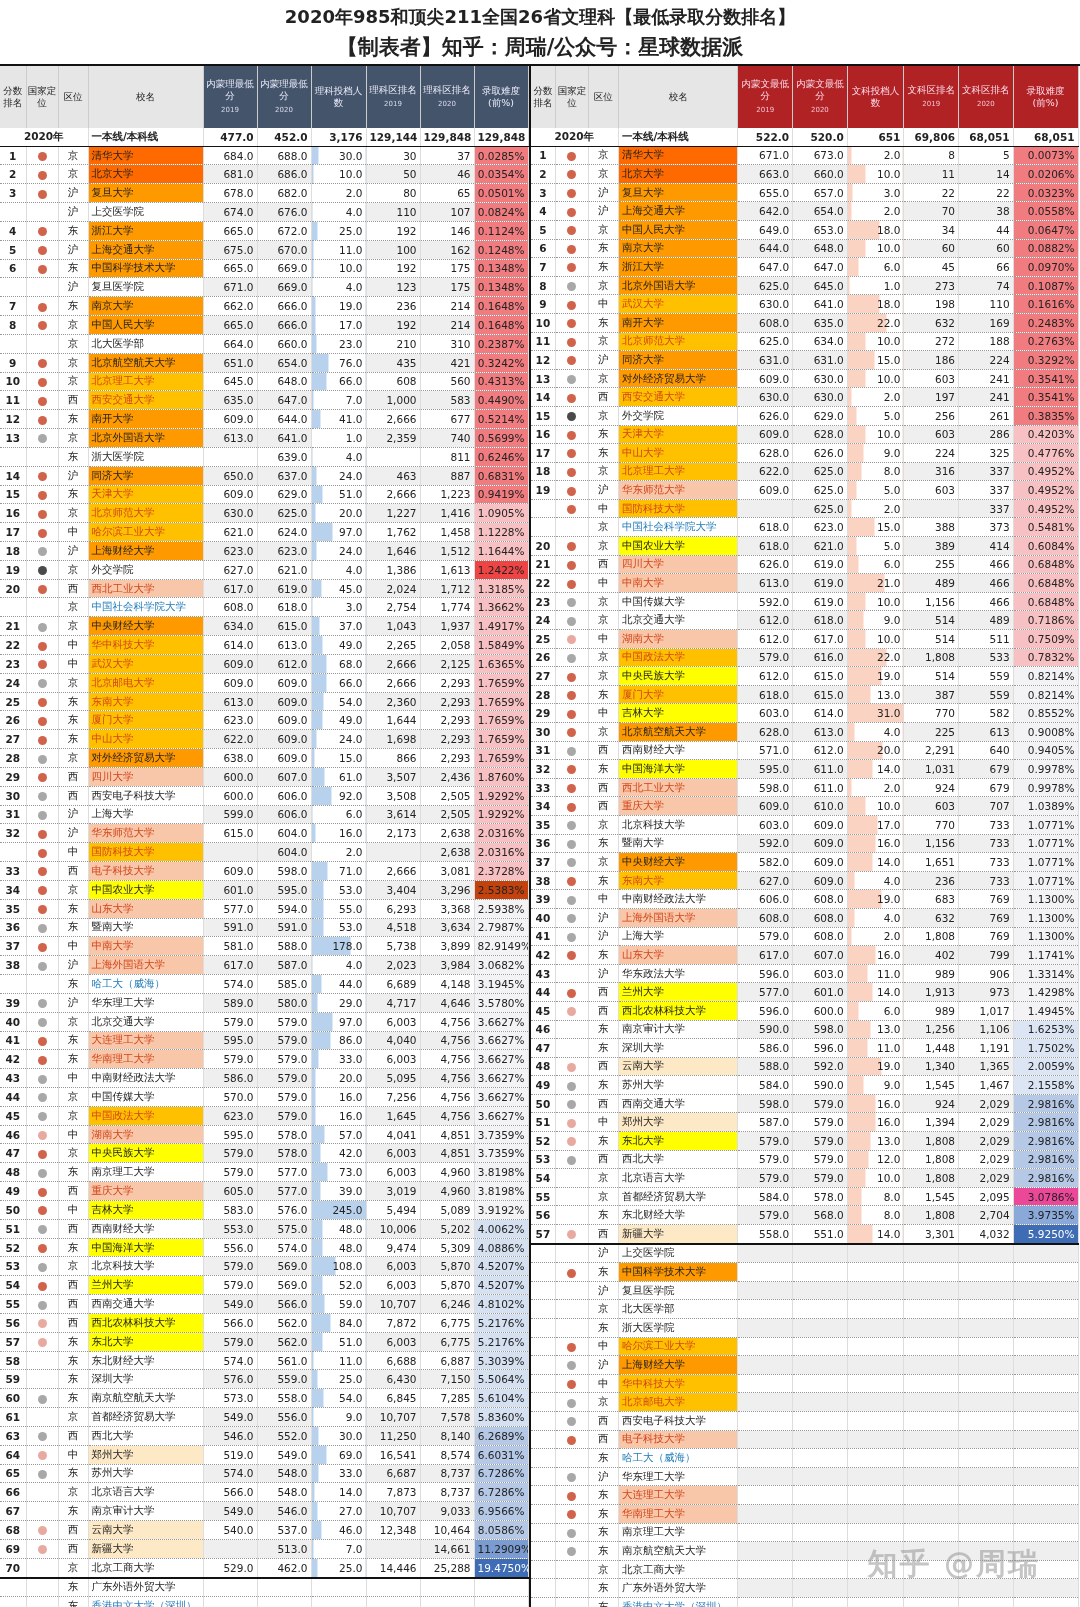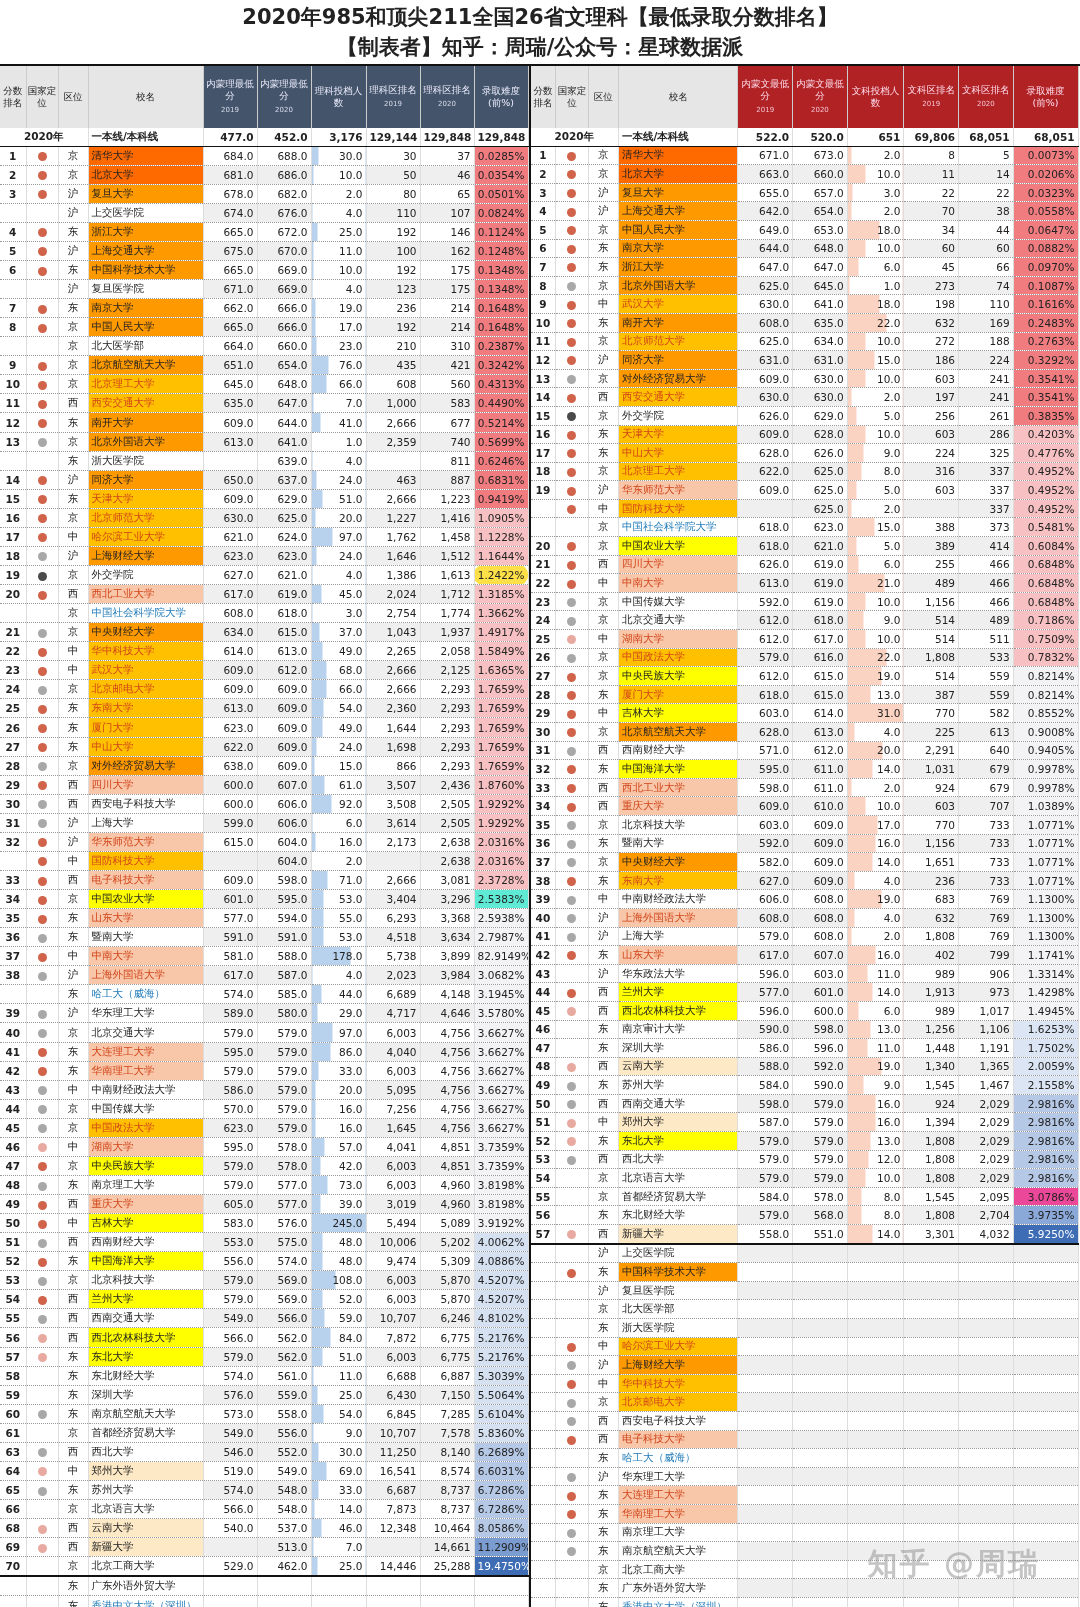--- a/index.html
+++ b/index.html
@@ -1,18 +1,18 @@
 <!DOCTYPE html>
 <html><head>
 <meta charset="utf-8">
 <style>
   html,body{margin:0;padding:0;background:#fff;}
   body{width:1080px;height:1607px;overflow:hidden;font-family:"DejaVu Sans","Liberation Sans",sans-serif;color:#222;}
   .title{height:64px;text-align:center;font-weight:bold;}
-  .title .t1{font-size:21px;line-height:30px;padding-top:2px;}
+  .title .t1{font-size:18px;line-height:30px;padding-top:2px;}
   .title .t2{font-size:21px;line-height:30px;}
   .tables{position:absolute;top:64px;left:0;width:1080px;display:flex;border-top:2px solid #111;}
   .tbl{border-collapse:collapse;table-layout:fixed;font-size:10.5px;}
   .tbl td{height:17.6px;padding:0 3px;border-bottom:1px dotted #999;border-right:1px solid #ddd;white-space:nowrap;overflow:hidden;}
   .tbl th{font-weight:normal;font-size:9.5px;line-height:12px;padding:2px 1px;border-right:1px solid #ccc;}
   .th-gray{background:#e6e6e6;color:#222;}
   .left .th-data{background:#44546a;color:#eef;}
   .right .th-data{background:#b02224;color:#fde;}
   .th-year{font-size:7px;display:block;margin-top:2px;opacity:.85;}
   .hdrrow th{height:58px;}
@@ -342,21 +342,21 @@
         <tr>
           <td class="rank">19</td>
           <td class="reg"><span class="dot" style="background: rgb(74, 74, 74);"></span></td>
           <td class="reg">京</td>
           <td class="name">外交学院</td>
           <td class="num">627.0</td>
           <td class="num">621.0</td>
           <td class="num" style="background: linear-gradient(90deg, rgb(184, 210, 238) 1.63265%, transparent 1.63265%);">4.0</td>
           <td class="num">1,386</td>
           <td class="num">1,613</td>
-          <td class="pct" style="background: #fde047; border-radius: 9px;">1.2422%</td>
+          <td class="pct" style="background: #ef4444;">1.2422%</td>
         </tr>
         <tr class="stripe">
           <td class="rank">20</td>
           <td class="reg"><span class="dot" style="background: rgb(208, 99, 74);"></span></td>
           <td class="reg">西</td>
           <td class="name" style="background: rgb(248, 198, 168); color: rgb(209, 68, 26);">西北工业大学</td>
           <td class="num">617.0</td>
           <td class="num">619.0</td>
           <td class="num" style="background: linear-gradient(90deg, rgb(184, 210, 238) 18.3673%, transparent 18.3673%);">45.0</td>
           <td class="num">2,024</td>
@@ -546,21 +546,21 @@
         <tr class="stripe">
           <td class="rank">34</td>
           <td class="reg"><span class="dot" style="background: rgb(208, 99, 74);"></span></td>
           <td class="reg">京</td>
           <td class="name" style="background: rgb(255, 255, 0);">中国农业大学</td>
           <td class="num">601.0</td>
           <td class="num">595.0</td>
           <td class="num" style="background: linear-gradient(90deg, rgb(184, 210, 238) 21.6327%, transparent 21.6327%);">53.0</td>
           <td class="num">3,404</td>
           <td class="num">3,296</td>
-          <td class="pct" style="background: #5eead4;">2.5383%</td>
+          <td class="pct" style="background: #c2410c;">2.5383%</td>
         </tr>
         <tr>
           <td class="rank">35</td>
           <td class="reg"><span class="dot" style="background: rgb(208, 99, 74);"></span></td>
           <td class="reg">东</td>
           <td class="name" style="background: rgb(248, 198, 168); color: rgb(209, 68, 26);">山东大学</td>
           <td class="num">577.0</td>
           <td class="num">594.0</td>
           <td class="num" style="background: linear-gradient(90deg, rgb(184, 210, 238) 22.449%, transparent 22.449%);">55.0</td>
           <td class="num">6,293</td>
@@ -931,20 +931,32 @@
           <td class="rank">66</td>
           <td class="reg"></td>
           <td class="reg">京</td>
           <td class="name">北京语言大学</td>
           <td class="num">566.0</td>
           <td class="num">548.0</td>
           <td class="num" style="background: linear-gradient(90deg, rgb(184, 210, 238) 5.71429%, transparent 5.71429%);">14.0</td>
           <td class="num">7,873</td>
           <td class="num">8,737</td>
           <td class="pct" style="background: rgb(181, 200, 230);">6.7286%</td>
+        </tr>
+        <tr class="stripe">
+          <td class="rank">67</td>
+          <td class="reg"></td>
+          <td class="reg">东</td>
+          <td class="name">南京审计大学</td>
+          <td class="num">549.0</td>
+          <td class="num">546.0</td>
+          <td class="num" style="background: linear-gradient(90deg, rgb(184, 210, 238) 11.0204%, transparent 11.0204%);">27.0</td>
+          <td class="num">10,707</td>
+          <td class="num">9,033</td>
+          <td class="pct" style="background: rgb(181, 200, 230);">6.9566%</td>
         </tr>
         <tr>
           <td class="rank">68</td>
           <td class="reg"><span class="dot" style="background: rgb(232, 170, 160);"></span></td>
           <td class="reg">西</td>
           <td class="name" style="background: rgb(253, 233, 198);">云南大学</td>
           <td class="num">540.0</td>
           <td class="num">537.0</td>
           <td class="num" style="background: linear-gradient(90deg, rgb(184, 210, 238) 18.7755%, transparent 18.7755%);">46.0</td>
           <td class="num">12,348</td>

